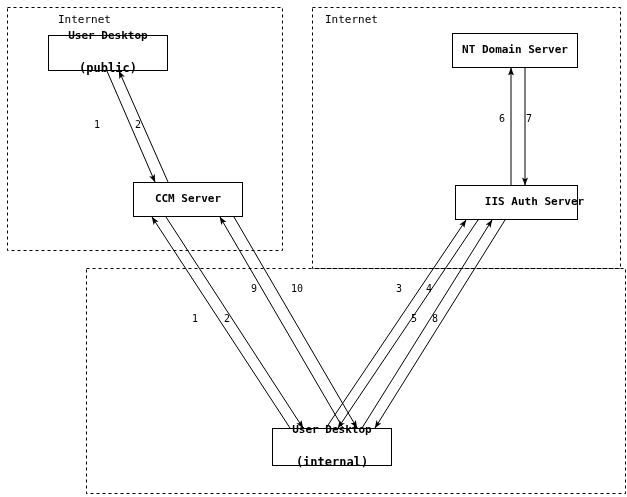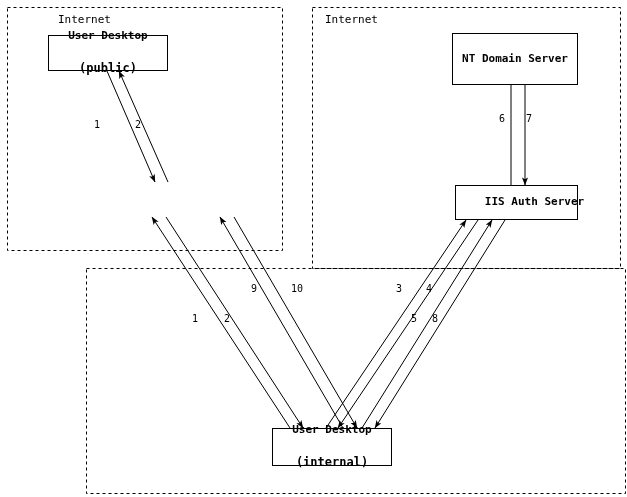--- a/index.html
+++ b/index.html
@@ -60,22 +60,25 @@
   </svg>
 
   <div class="zone-label" style="left:22px;  top:13px;margin-left:36px;">Internet</div>
   <div class="zone-label" style="left:325px; top:13px;">Internet</div>
 
   <div class="node-box" style="left:48px; top:35px; width:120px; height:36px;">
     <div class="node-title">User Desktop</div>
     <div class="node-sub">(public)</div>
   </div>
 
+  <div class="node-box" style="left:133px; top:182px; width:110px; height:35px;">
+    <div class="node-title">CCM Server</div>
+  </div>
 
-  <div class="node-box" style="left:452px; top:33px; width:126px; height:52px;align-items:center;">
+  <div class="node-box" style="left:452px; top:33px; width:126px; height:35px;align-items:center;">
     <div class="node-title">NT Domain Server</div>
   </div>
 
   <div class="node-box" style="left:455px; top:185px; width:123px; height:35px;padding-left:36px;">
     <div class="node-title">IIS Auth Server</div>
   </div>
 
   <div class="node-box" style="left:272px; top:428px; width:120px; height:38px;">
     <div class="node-title">User Desktop</div>
     <div class="node-sub">(internal)</div>

